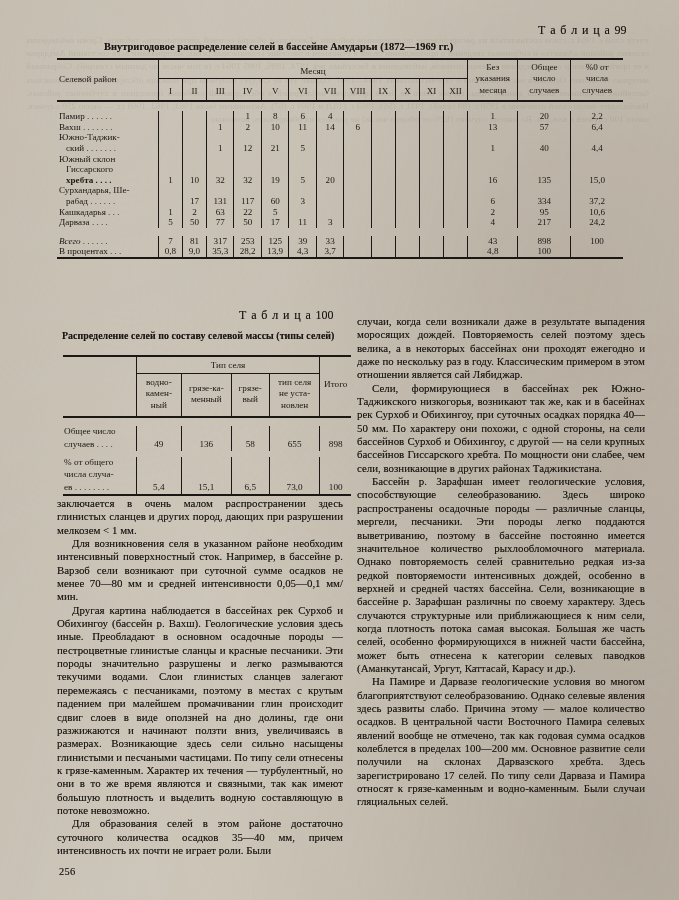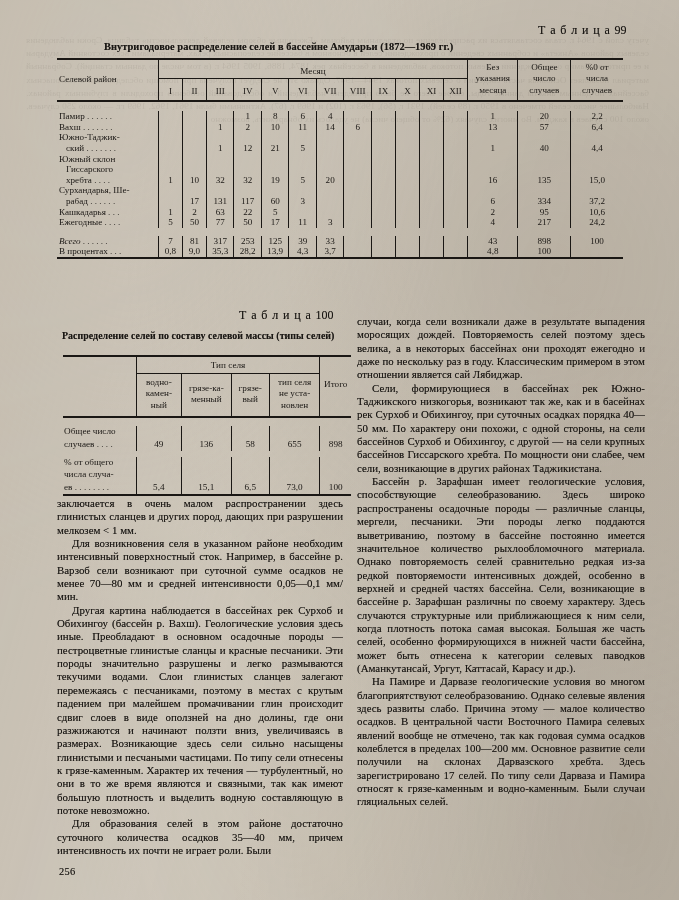--- a/index.html
+++ b/index.html
@@ -271,21 +271,21 @@
             <td class="mcell vline"></td>
             <td class="mcell vline"></td>
             <td class="mcell vline"></td>
             <td class="mcell vline"></td>
             <td class="mcell vline"></td>
             <td class="mcell vline"></td>
             <td class="mcell vline"></td>
             <td class="mcell vline"></td>
           </tr>
           <tr>
-            <td class="rowname indent1" style="white-space: nowrap;">хребта . . . .</td>
+            <td class="rowname indent1" style="white-space: nowrap; font-weight: bold;">хребта . . . .</td>
             <td class="mcell vline">1</td>
             <td class="mcell vline">10</td>
             <td class="mcell vline">32</td>
             <td class="mcell vline">32</td>
             <td class="mcell vline">19</td>
             <td class="mcell vline">5</td>
             <td class="mcell vline">20</td>
             <td class="mcell vline"></td>
             <td class="mcell vline"></td>
             <td class="mcell vline"></td>
@@ -343,21 +343,21 @@
             <td class="mcell vline"></td>
             <td class="mcell vline"></td>
             <td class="mcell vline"></td>
             <td class="mcell vline"></td>
             <td class="mcell vline"></td>
             <td class="mcell vline">2</td>
             <td class="mcell vline">95</td>
             <td class="mcell vline">10,6</td>
           </tr>
           <tr>
-            <td class="rowname" style="white-space: nowrap;">Ежегодные . . . .</td>
+            <td class="rowname" style="white-space: nowrap;">Дарваза . . . .</td>
             <td class="mcell vline">5</td>
             <td class="mcell vline">50</td>
             <td class="mcell vline">77</td>
             <td class="mcell vline">50</td>
             <td class="mcell vline">17</td>
             <td class="mcell vline">11</td>
             <td class="mcell vline">3</td>
             <td class="mcell vline"></td>
             <td class="mcell vline"></td>
             <td class="mcell vline"></td>

